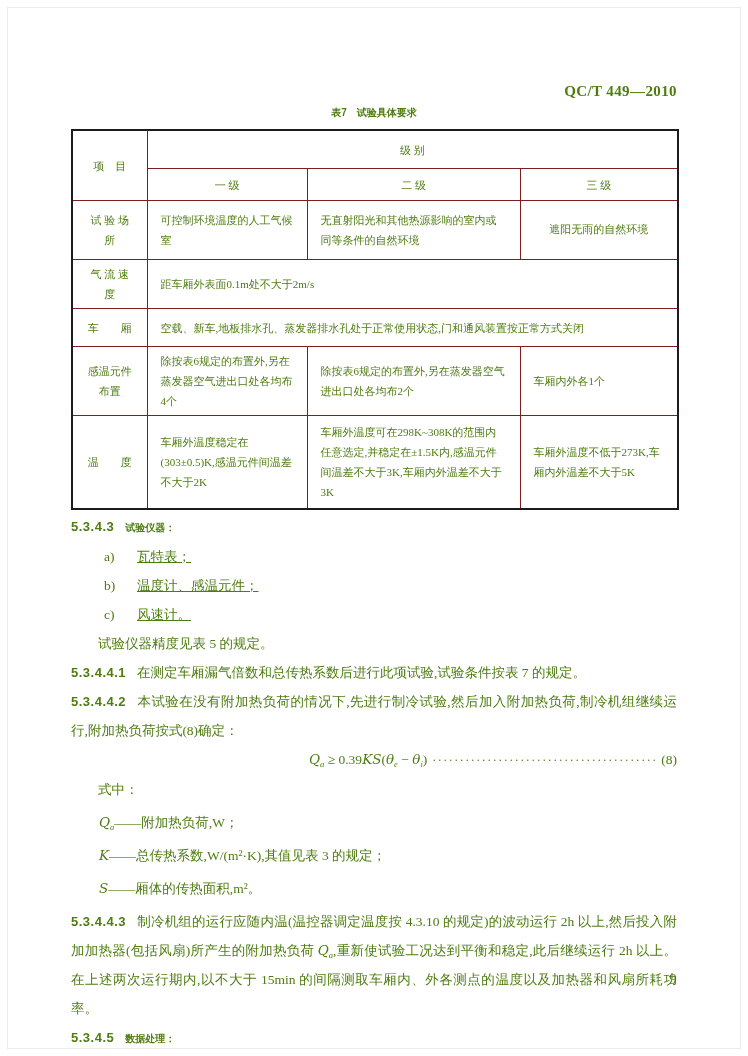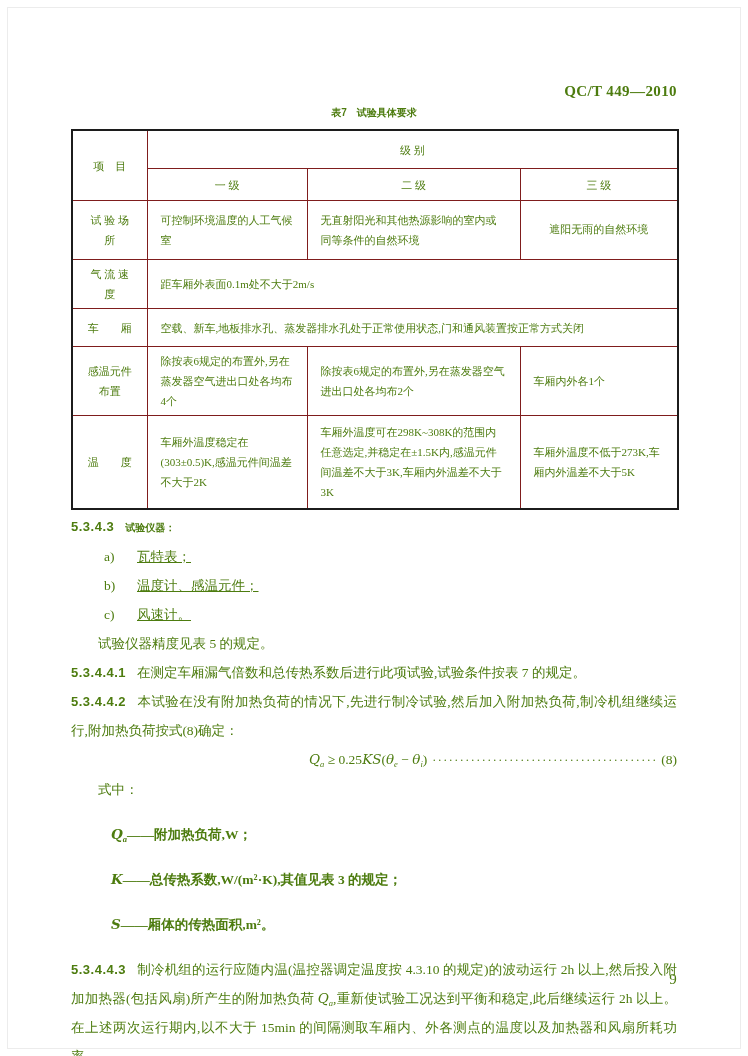--- a/index.html
+++ b/index.html
@@ -63,21 +63,21 @@
     font-weight:bold; font-size:13px;
     margin-right:11px; letter-spacing:0.5px;
   }
   .head-text {
     font-family:"Liberation Sans","DejaVu Sans",sans-serif;
     font-weight:bold; font-size:10px;
   }
   .list-item { margin:0; font-size:13.5px; line-height:29px; padding-left:33px;text-decoration:underline; }
   .marker { display:inline-block; min-width:33px; }
   .indent { text-indent:27px; }
-  .def { margin:16px; font-size:13.5px; line-height:29px; padding-left:24px;font-weight:bold; }
+  .def { margin:4px; font-size:13.5px; line-height:29px; padding-left:24px; }
   .var { font-style:italic; font-family:"DejaVu Serif","DejaVu Sans",serif; }
   .vsub { font-size:8.5px; font-style:italic; vertical-align:-3px; line-height:0; }
   .formula-line {
     display:flex; align-items:baseline;
     font-size:13.5px; line-height:29px;
     padding-left:238px;
   }
   .math { white-space:nowrap; }
   .leader {
     flex:1 1 auto; overflow:hidden; white-space:nowrap;
@@ -156,21 +156,21 @@
       <p class="list-item"><span class="marker">c)</span><span>风速计。</span></p>
 
       <p class="para indent">试验仪器精度见表 5 的规定。</p>
 
 
       <p class="para"><span class="secnum">5.3.4.4.1</span><span>在测定车厢漏气倍数和总传热系数后进行此项试验,试验条件按表 7 的规定。</span></p>
 
       <p class="para"><span class="secnum">5.3.4.4.2</span><span>本试验在没有附加热负荷的情况下,先进行制冷试验,然后加入附加热负荷,制冷机组继续运行,附加热负荷按式(8)确定：</span></p>
 
       <div class="formula-line">
-        <span class="math"><i class="var">Q</i><sub class="vsub">a</sub><span> ≥ 0.25</span><i class="var">KS</i><span>(</span><i class="var">θ</i><sub class="vsub">e</sub><span> − </span><i class="var">θ</i><sub class="vsub">i</sub><span>)</span></span>
+        <span class="math"><i class="var">Q</i><sub class="vsub">a</sub><span> ≥ 0.39</span><i class="var">KS</i><span>(</span><i class="var">θ</i><sub class="vsub">e</sub><span> − </span><i class="var">θ</i><sub class="vsub">i</sub><span>)</span></span>
         <span class="leader">··········································································</span>
         <span class="eq-num">(8)</span>
       </div>
 
       <p class="para indent">式中：</p>
 
       <p class="def"><i class="var">Q</i><sub class="vsub">a</sub><span>——附加热负荷,W；</span></p>
       <p class="def"><i class="var">K</i><sub class="vsub"></sub><span>——总传热系数,W/(m²·K),其值见表 3 的规定；</span></p>
       <p class="def"><i class="var">S</i><sub class="vsub"></sub><span>——厢体的传热面积,m²。</span></p>
 

